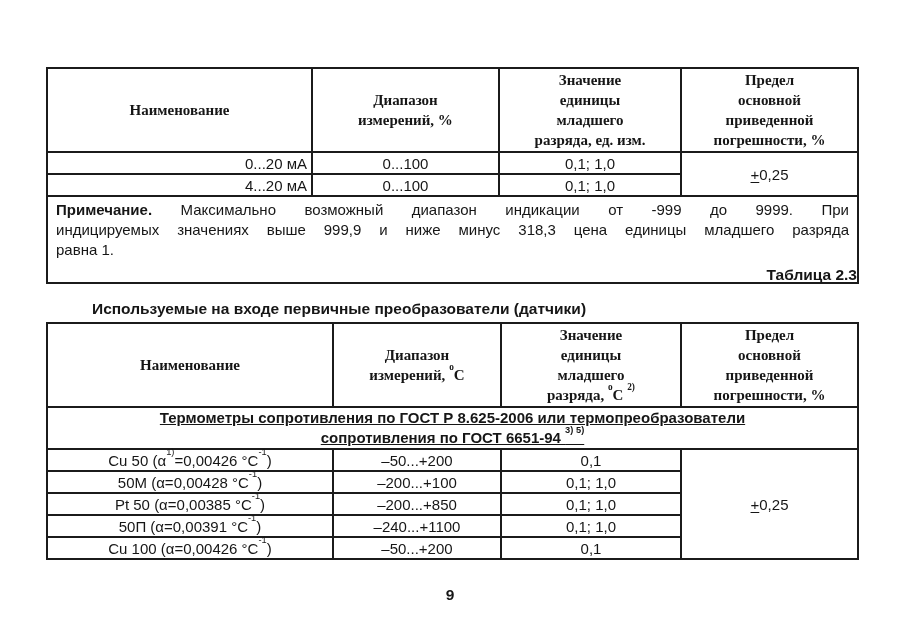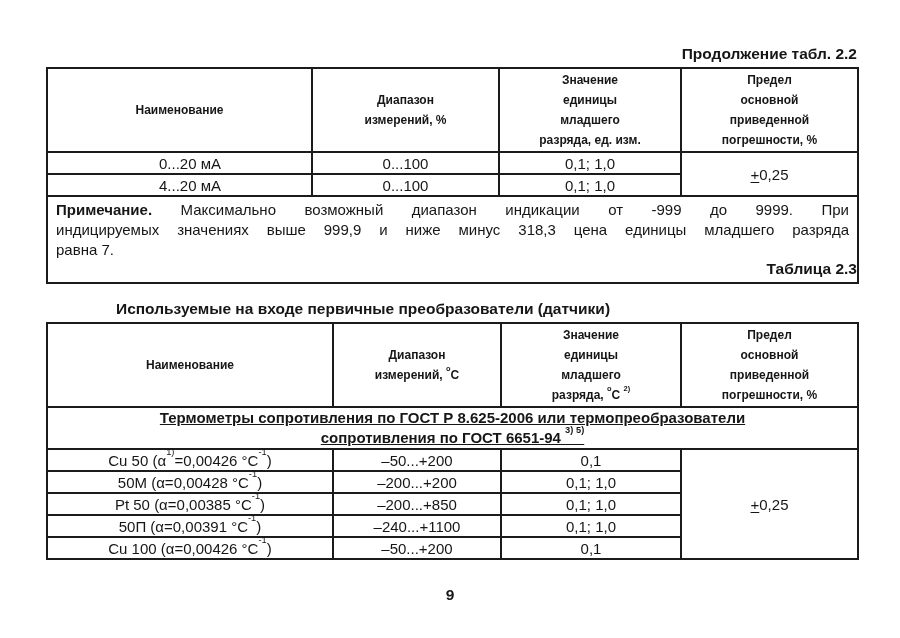--- a/index.html
+++ b/index.html
@@ -16,24 +16,24 @@
   }
   .caption {
     position: absolute;
     left: 46px;
     width: 811px;
     text-align: right;
     font-weight: bold;
     font-size: 15.5px;
   }
   #cap22 { top: 45px; }
-  #cap23 { top: 260px; }
+  #cap23 { top: 266px; }
   #title23 {
     position: absolute;
-    left: 116px;
+    left: 92px;
     top: 300px;
     font-weight: bold;
     font-size: 15.5px;
   }
   table.doc-table {
     position: absolute;
     left: 46px;
     width: 811px;
     border-collapse: collapse;
     table-layout: fixed;
@@ -41,32 +41,33 @@
   #table22 { top: 67px; }
   #table23 { top: 322px; }
   .doc-table th, .doc-table td {
     border: 2px solid #1b1b1b;
     padding: 0 4px;
   }
   .doc-table th {
     font-weight: bold;
     text-align: center;
     vertical-align: middle;
-    font-size: 12px;
+    font-size: 15px;
     line-height: 20px;
+    font-family: Liberation Serif, serif;
   }
   #table22 tr.header th { height: 84px; }
   #table23 tr.header th { height: 84px; }
   tr.data td {
     height: 22px;
     font-size: 15px;
     text-align: center;
     vertical-align: middle;
   }
-  #table22 tr.data td.c-name { text-align: center; padding-left: 25px; }
+  #table22 tr.data td.c-name { text-align: right; padding-left: 25px; }
   #table23 tr.data td.c-name { text-align: center; margin-top: 6px; }
   td.c-err { text-align: center; vertical-align: middle; font-size: 15px; }
   tr.section td {
     font-weight: bold;
     text-align: center;
     vertical-align: middle;
     line-height: 20px;
     height: 42px;
     font-size: 15px;
     text-decoration: underline;
@@ -94,21 +95,20 @@
     text-align: center;
     font-weight: bold;
     font-size: 15.5px;
   }
 </style>
 </head>
 <body>
 
 <div class="page">
 
-  <div id="cap22" class="caption">Продолжение табл. 2.2</div>
 
   <table id="table22" class="doc-table">
     <colgroup>
       <col style="width:265px">
         <col style="width:187px">
         <col style="width:182px">
         <col style="width:177px">
     </colgroup>
     <tbody>
         <tr class="header">
@@ -125,21 +125,21 @@
     </tr>
     <tr class="data">
       <td class="c-name">4...20 мА</td>
       <td class="c-range">0...100</td>
       <td class="c-unit">0,1; 1,0</td>
     </tr>
     <tr class="noterow">
       <td colspan="4">
         <div class="note-line"><b>Примечание.</b> Максимально возможный диапазон индикации от -999 до 9999. При</div>
         <div class="note-line">индицируемых значениях выше 999,9 и ниже минус 318,3 цена единицы младшего разряда</div>
-        <div class="note-line last">равна 7.</div>
+        <div class="note-line last">равна 1.</div>
       </td>
     </tr>
   </tbody>
     </table>
 
   <div id="cap23" class="caption">Таблица 2.3</div>
   <div id="title23">Используемые на входе первичные преобразователи (датчики)</div>
 
   <table id="table23" class="doc-table">
     <colgroup>
@@ -159,21 +159,21 @@
       <td colspan="4">Термометры сопротивления по ГОСТ Р 8.625-2006 или термопреобразователи<br>сопротивления по ГОСТ 6651-94 <sup>3) 5)</sup></td>
     </tr>
     <tr class="data">
       <td class="c-name">Cu 50 (α<sup>1)</sup>=0,00426 °С<sup>-1</sup>)</td>
       <td class="c-range">–50...+200</td>
       <td class="c-unit">0,1</td>
       <td class="c-err" rowspan="5"><u>+</u>0,25</td>
     </tr>
     <tr class="data">
       <td class="c-name">50М (α=0,00428 °С<sup>-1</sup>)</td>
-      <td class="c-range">–200...+200</td>
+      <td class="c-range">–200...+100</td>
       <td class="c-unit">0,1; 1,0</td>
     </tr>
     <tr class="data">
       <td class="c-name">Pt 50 (α=0,00385 °С<sup>-1</sup>)</td>
       <td class="c-range">–200...+850</td>
       <td class="c-unit">0,1; 1,0</td>
     </tr>
     <tr class="data">
       <td class="c-name">50П (α=0,00391 °С<sup>-1</sup>)</td>
       <td class="c-range">–240...+1100</td>

